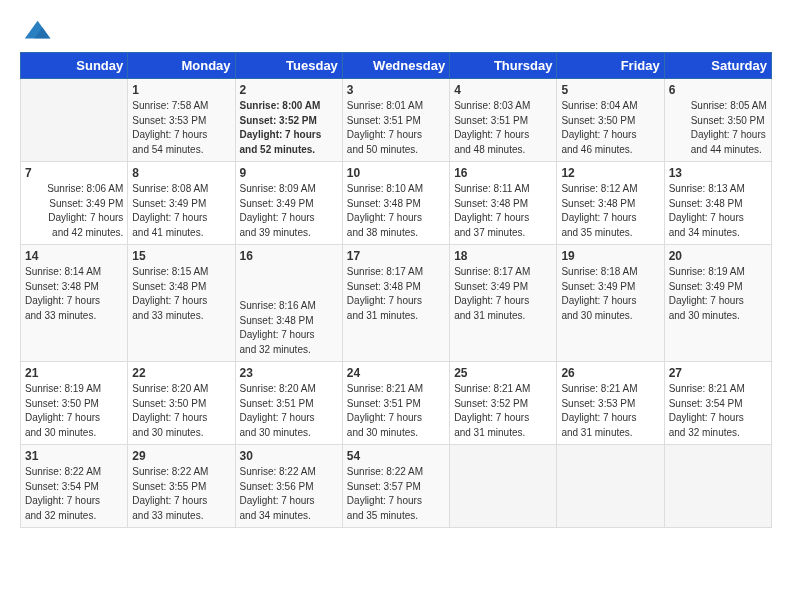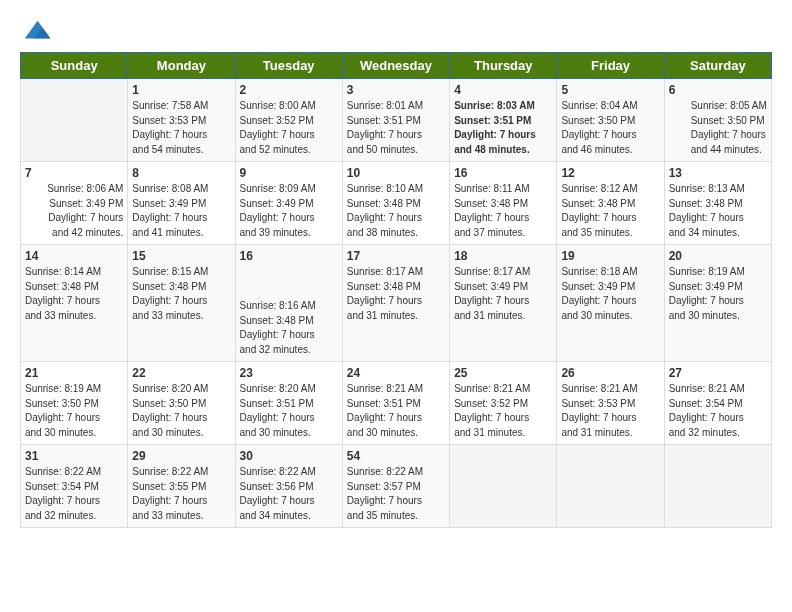--- a/index.html
+++ b/index.html
@@ -56,26 +56,26 @@
     .subtitle {
       font-size: 15px;
       color: #555;
     }
     table {
       width: 100%;
       border-collapse: collapse;
       table-layout: fixed;
     }
     thead tr th {
-      background-color: #4d7c0f;
+      background-color: #1d4ed8;
       color: #fff;
       font-size: 13px;
       font-weight: bold;
       padding: 5px 4px;
-      text-align: center;
+      text-align: right;
       border: 1px solid #2a6aad;
     }
     tbody tr td {
       vertical-align: top;
       padding: 4px 4px;
       font-size: 10.5px;
       color: #333;
       border: 1px solid #ddd;
       background: #fff;
       height: 80px;
@@ -136,35 +136,35 @@
           <td class="empty-cell"></td>
           <td>
             <span class="day-number">1</span>
             <div class="cell-text" style="white-space: pre-line;">Sunrise: 7:58 AM
 Sunset: 3:53 PM
 Daylight: 7 hours
 and 54 minutes.</div>
           </td>
           <td>
             <span class="day-number">2</span>
-            <div class="cell-text" style="white-space: pre-line;">Sunrise: 8:00 AM
+            <div class="cell-text" style="white-space: pre-line; font-weight: bold;">Sunrise: 8:00 AM
 Sunset: 3:52 PM
 Daylight: 7 hours
 and 52 minutes.</div>
           </td>
           <td>
             <span class="day-number">3</span>
             <div class="cell-text" style="white-space: pre-line;">Sunrise: 8:01 AM
 Sunset: 3:51 PM
 Daylight: 7 hours
 and 50 minutes.</div>
           </td>
           <td>
             <span class="day-number">4</span>
-            <div class="cell-text" style="white-space: pre-line; font-weight: bold;">Sunrise: 8:03 AM
+            <div class="cell-text" style="white-space: pre-line;">Sunrise: 8:03 AM
 Sunset: 3:51 PM
 Daylight: 7 hours
 and 48 minutes.</div>
           </td>
           <td>
             <span class="day-number">5</span>
             <div class="cell-text" style="white-space: pre-line;">Sunrise: 8:04 AM
 Sunset: 3:50 PM
 Daylight: 7 hours
 and 46 minutes.</div>

